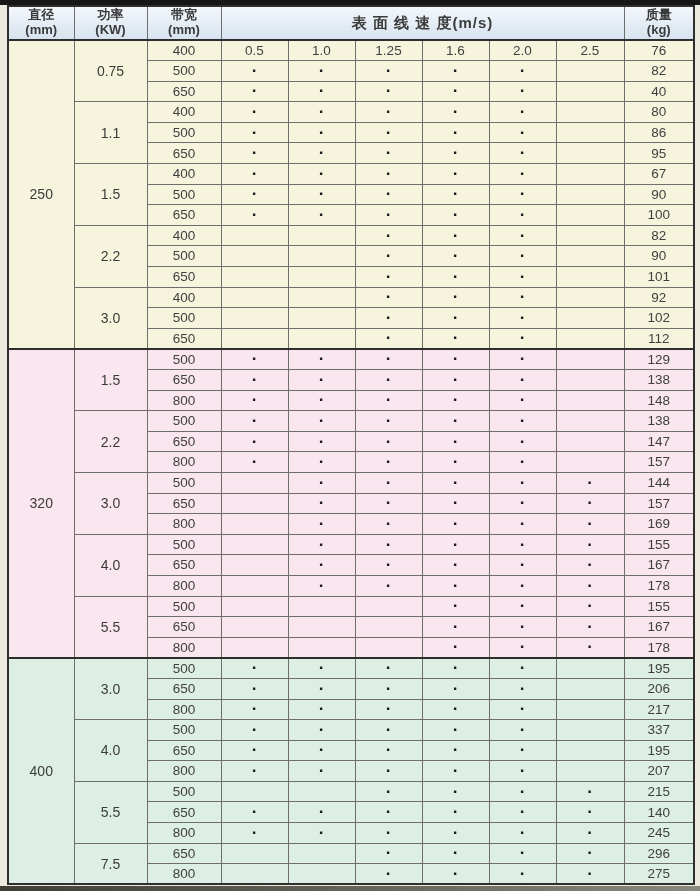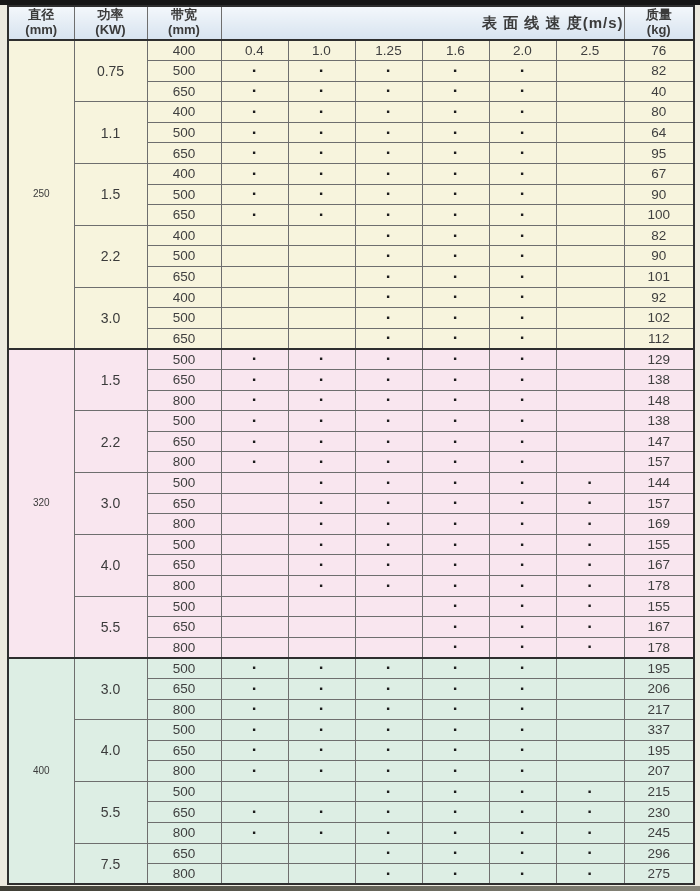--- a/index.html
+++ b/index.html
@@ -42,27 +42,27 @@
   }
   thead th {
     height: 34px;
     background: linear-gradient(180deg, #f3f7fb 0%, #d7e3ef 100%);
     font-size: 13px;
     font-weight: bold;
     line-height: 1.15;
     border-bottom: 2px solid #2e2e2e;
   }
   thead th .ln { display: block; }
-  thead th.speed-span { font-size: 15px; letter-spacing: 1px; text-align: right; }
+  thead th.speed-span { font-size: 15px; letter-spacing: 1px; }
   tbody td { height: 20.6px; font-size: 13.5px; line-height: 1; }
   tr.theme-cream td { background: #f7f4dd; }
   tr.theme-pink  td { background: #f9e6ef; }
   tr.theme-green td { background: #ddeee4; }
   tr.sec-first td { border-top: 2px solid #2e2e2e; }
-  td.dia-cell { font-size: 10px; margin-top: 20px; }
+  td.dia-cell { font-size: 14px; margin-top: 20px; }
   td.pow-cell { font-size: 14px; }
   td.dot-cell { font-size: 17px; font-weight: bold; color: #1c1c1c; line-height: 0; }
   td.mass-cell, td.width-cell, td.spd-val-cell { color: #3f3f3f; }
 </style>
 </head>
 <body>
 
 <div class="top-bar"></div>
 
 <table class="spec">
@@ -97,21 +97,21 @@
         <span class="ln">质量</span>
         <span class="ln">(kg)</span>
       </th>
     </tr>
   </thead>
   <tbody id="table-body">
       <tr class="theme-cream sec-first">
         <td rowspan="15" class="dia-cell">250</td>
         <td rowspan="3" class="pow-cell">0.75</td>
         <td class="width-cell">400</td>
-        <td class="spd-val-cell">0.4</td>
+        <td class="spd-val-cell">0.5</td>
         <td class="spd-val-cell">1.0</td>
         <td class="spd-val-cell">1.25</td>
         <td class="spd-val-cell">1.6</td>
         <td class="spd-val-cell">2.0</td>
         <td class="spd-val-cell">2.5</td>
         <td class="mass-cell">76</td>
       </tr>
       <tr class="theme-cream">
         <td class="width-cell">500</td>
         <td class="dot-cell">·</td>
@@ -144,21 +144,21 @@
         <td class="mass-cell">80</td>
       </tr>
       <tr class="theme-cream">
         <td class="width-cell">500</td>
         <td class="dot-cell">·</td>
         <td class="dot-cell">·</td>
         <td class="dot-cell">·</td>
         <td class="dot-cell">·</td>
         <td class="dot-cell">·</td>
         <td class="spd-val-cell"></td>
-        <td class="mass-cell">64</td>
+        <td class="mass-cell">86</td>
       </tr>
       <tr class="theme-cream">
         <td class="width-cell">650</td>
         <td class="dot-cell">·</td>
         <td class="dot-cell">·</td>
         <td class="dot-cell">·</td>
         <td class="dot-cell">·</td>
         <td class="dot-cell">·</td>
         <td class="spd-val-cell"></td>
         <td class="mass-cell">95</td>
@@ -487,21 +487,21 @@
         <td class="mass-cell">215</td>
       </tr>
       <tr class="theme-green">
         <td class="width-cell">650</td>
         <td class="dot-cell">·</td>
         <td class="dot-cell">·</td>
         <td class="dot-cell">·</td>
         <td class="dot-cell">·</td>
         <td class="dot-cell">·</td>
         <td class="dot-cell">·</td>
-        <td class="mass-cell">230</td>
+        <td class="mass-cell">140</td>
       </tr>
       <tr class="theme-green">
         <td class="width-cell">800</td>
         <td class="dot-cell">·</td>
         <td class="dot-cell">·</td>
         <td class="dot-cell">·</td>
         <td class="dot-cell">·</td>
         <td class="dot-cell">·</td>
         <td class="dot-cell">·</td>
         <td class="mass-cell">245</td>

